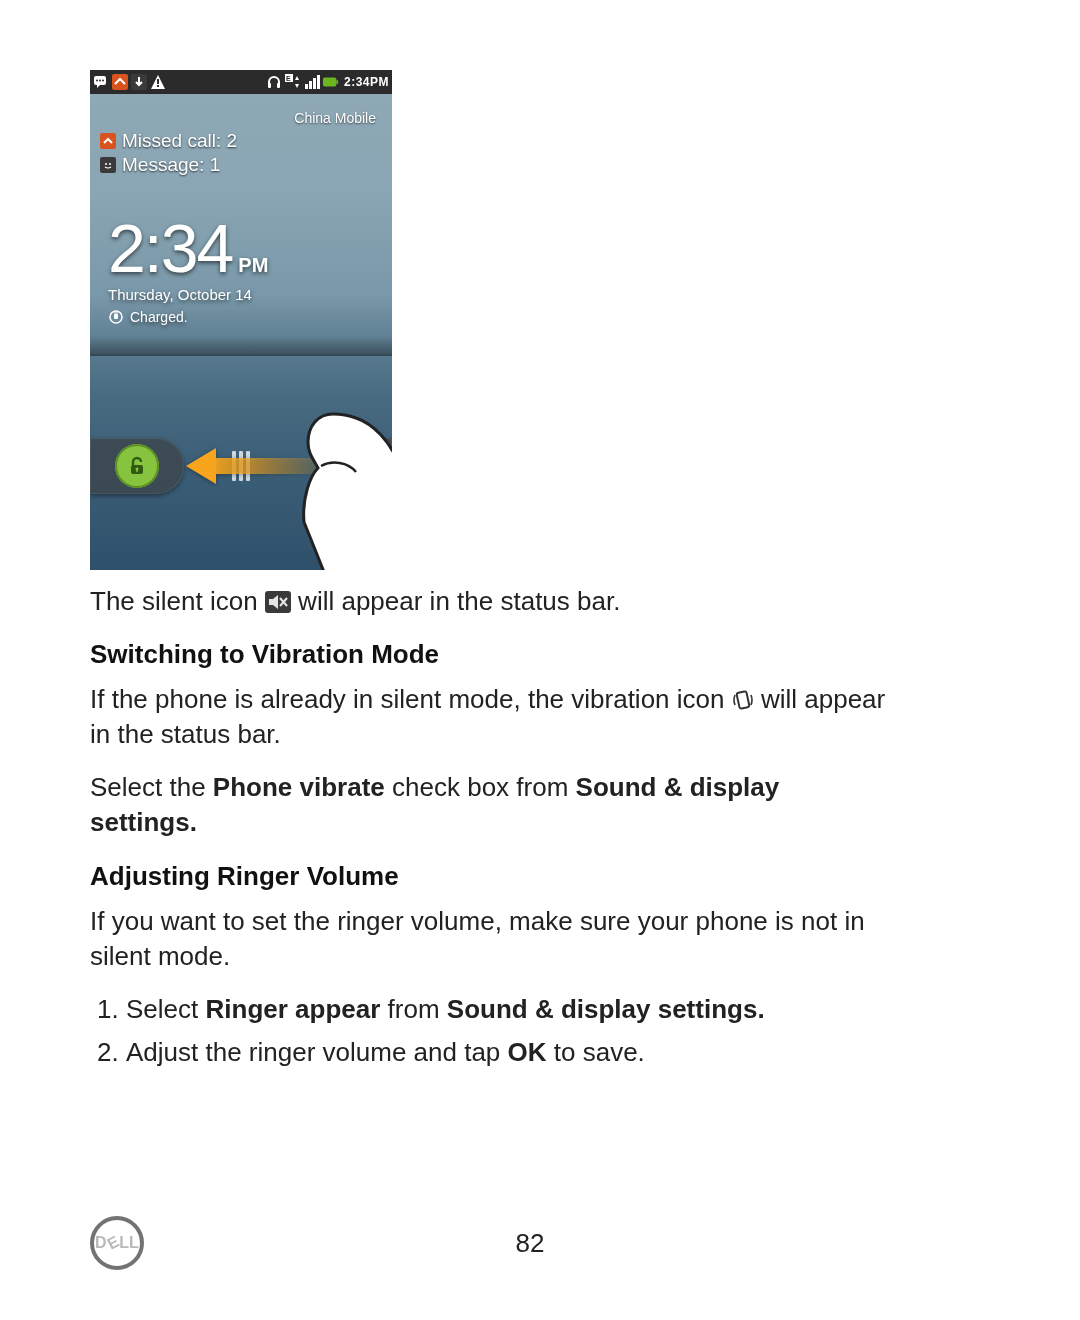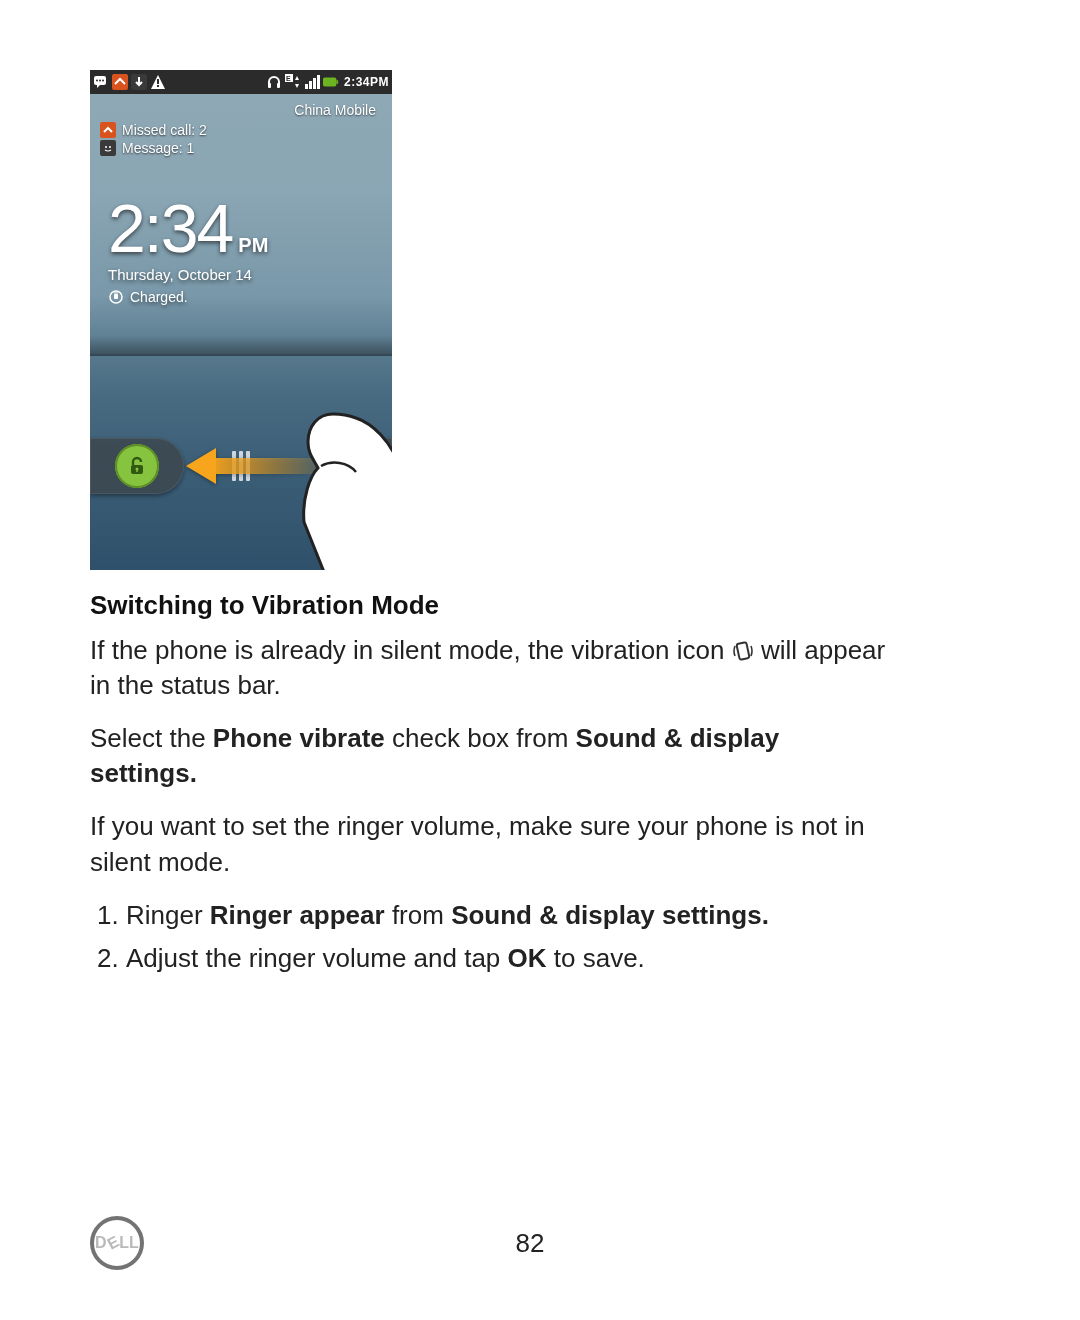--- a/index.html
+++ b/index.html
@@ -22,27 +22,27 @@
     padding: 0 3px;
   }
   .statusbar .left, .statusbar .right { display: flex; align-items: center; gap: 3px; }
   .statusbar .spacer { flex: 1; }
   .sb-ic { width: 16px; height: 16px; display: inline-flex; align-items: center; justify-content: center; }
   .sb-ic svg { display: block; }
   .sb-time { font-size: 12px; letter-spacing: 0.5px; margin-left: 2px; }
 
   
   .carrier {
-    text-align: right; color: #fff; font-size: 14px; padding: 8px 16px 4px 0;
+    text-align: right; color: #fff; font-size: 14px; padding: 16px 16px 4px 0;
     text-shadow: 0 1px 2px rgba(0,0,0,.6);
   }
   
   .notifs { padding-left: 10px; }
   .notif-row {
-    display: flex; align-items: center; gap: 6px; color: #fff; font-size: 14px;
+    display: flex; align-items: center; gap: 6px; color: #fff; font-size: 19px;
     text-shadow: 0 1px 2px rgba(0,0,0,.7); margin-bottom: 2px;
   }
   .notif-ic {
     width: 16px; height: 16px; border-radius: 2px; display: inline-flex;
     align-items: center; justify-content: center;
   }
   .notif-ic.miss { background: #d9531e; }
   .notif-ic.msg  { background: #3a3a3a; }
   .notif-ic svg { display:block; }
 
@@ -289,20 +289,32 @@
                  L 46 170 L 120 170 L 120 60
                  C 112 40 96 22 78 16
                  C 70 13 62 12 55 12 Z" fill="#ffffff" stroke="#222" stroke-width="3"></path>
         <path d="M43 64 C 54 58 70 60 78 70" stroke="#222" stroke-width="2.5" fill="none"></path>
       </svg>
     </span>
   </div>
 
   <div class="doc">
 
+    <p class="para">
+      <span>The silent icon </span>
+      <span class="inline-ic">
+        <svg width="26" height="22" viewBox="0 0 26 22">
+          <rect width="26" height="22" rx="3" fill="#3a3a3a"></rect>
+          <polygon points="4,8 8,8 13,4 13,18 8,14 4,14" fill="#e6e6e6"></polygon>
+          <line x1="15" y1="7" x2="22" y2="15" stroke="#e6e6e6" stroke-width="2"></line>
+          <line x1="22" y1="7" x2="15" y2="15" stroke="#e6e6e6" stroke-width="2"></line>
+        </svg>
+      </span>
+      <span> will appear in the status bar.</span>
+    </p>
 
     <p class="h">Switching to Vibration Mode</p>
 
     <p class="para">
       <span>If the phone is already in silent mode, the vibration icon </span>
       <span class="inline-ic small">
         <svg width="22" height="22" viewBox="0 0 22 22">
           <rect x="6" y="3" width="10" height="16" rx="2" fill="none" stroke="#333" stroke-width="2" transform="rotate(-12 11 11)"></rect>
           <path d="M3 6 Q1 11 3 16" stroke="#333" stroke-width="1.6" fill="none"></path>
           <path d="M19 6 Q21 11 19 16" stroke="#333" stroke-width="1.6" fill="none"></path>
@@ -311,26 +323,27 @@
       <span> will appear in the status bar.</span>
     </p>
 
     <p class="para">
       <span>Select the </span>
       <b>Phone vibrate</b>
       <span> check box from </span>
       <b>Sound &amp; display settings.</b>
     </p>
 
+    <p class="h">Adjusting Ringer Volume</p>
 
     <p class="para">If you want to set the ringer volume, make sure your phone is not in silent mode.</p>
 
     <ol class="steps">
       <li>
-        <span>Ringer </span>
+        <span>Select </span>
         <b>Ringer appear</b>
         <span> from </span>
         <b>Sound &amp; display settings.</b>
       </li>
       <li>
         <span>Adjust the ringer volume and tap </span>
         <b>OK</b>
         <span> to save.</span>
       </li>
     </ol>

